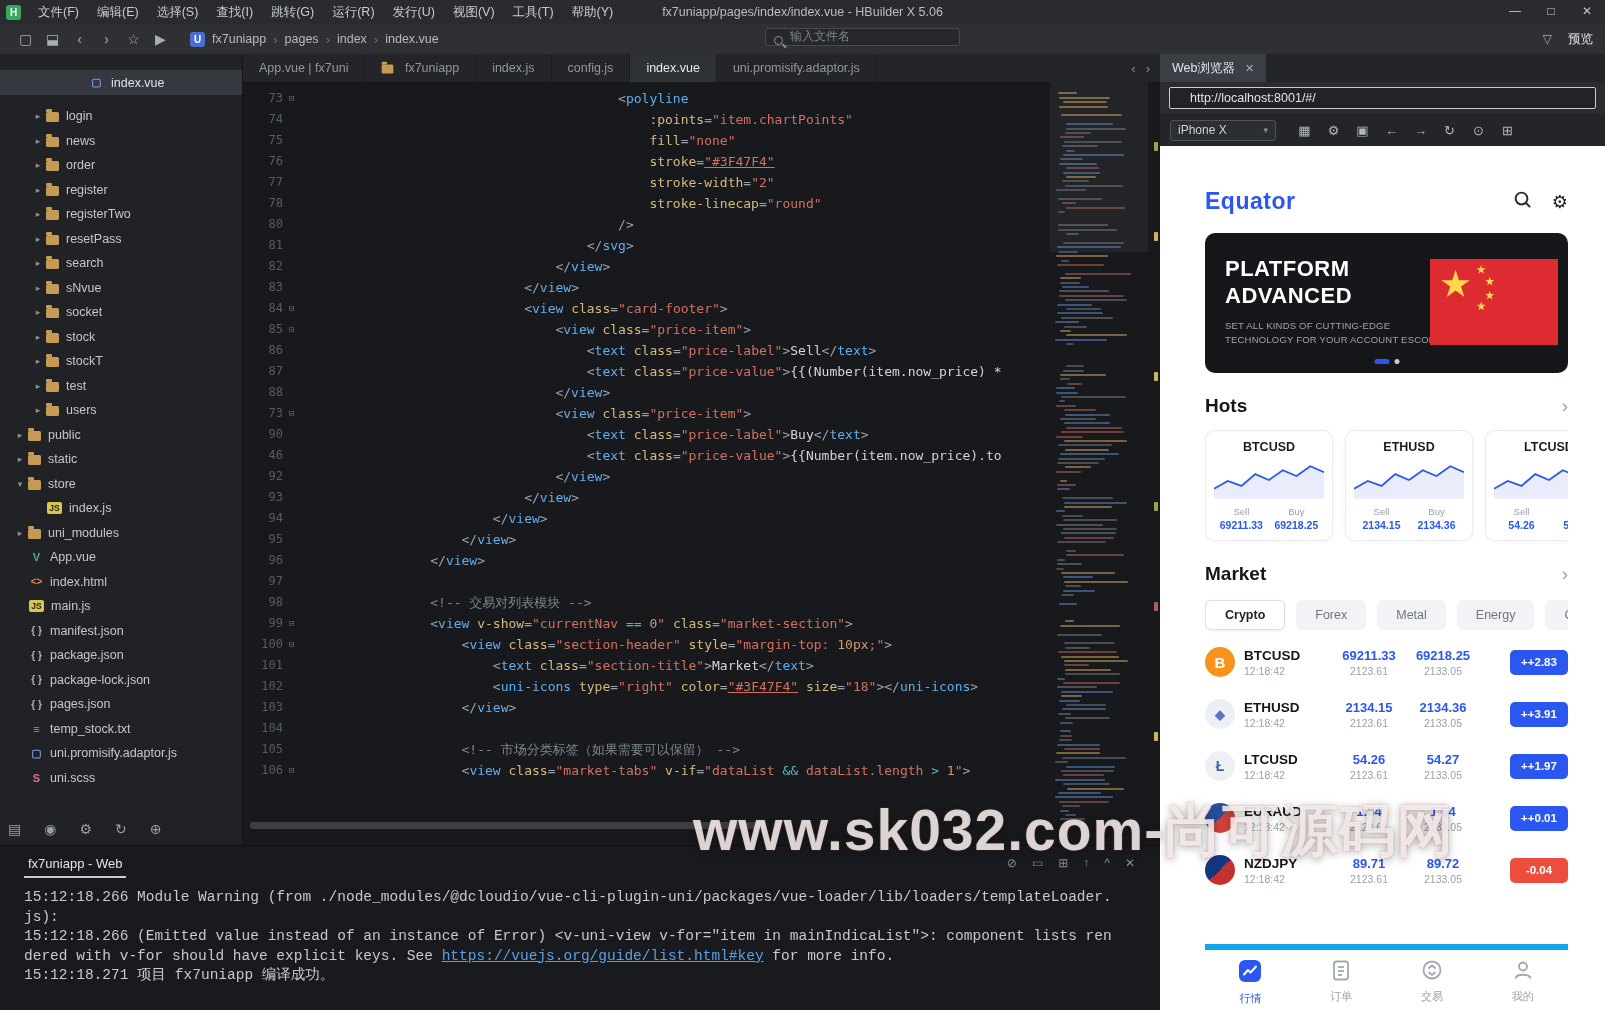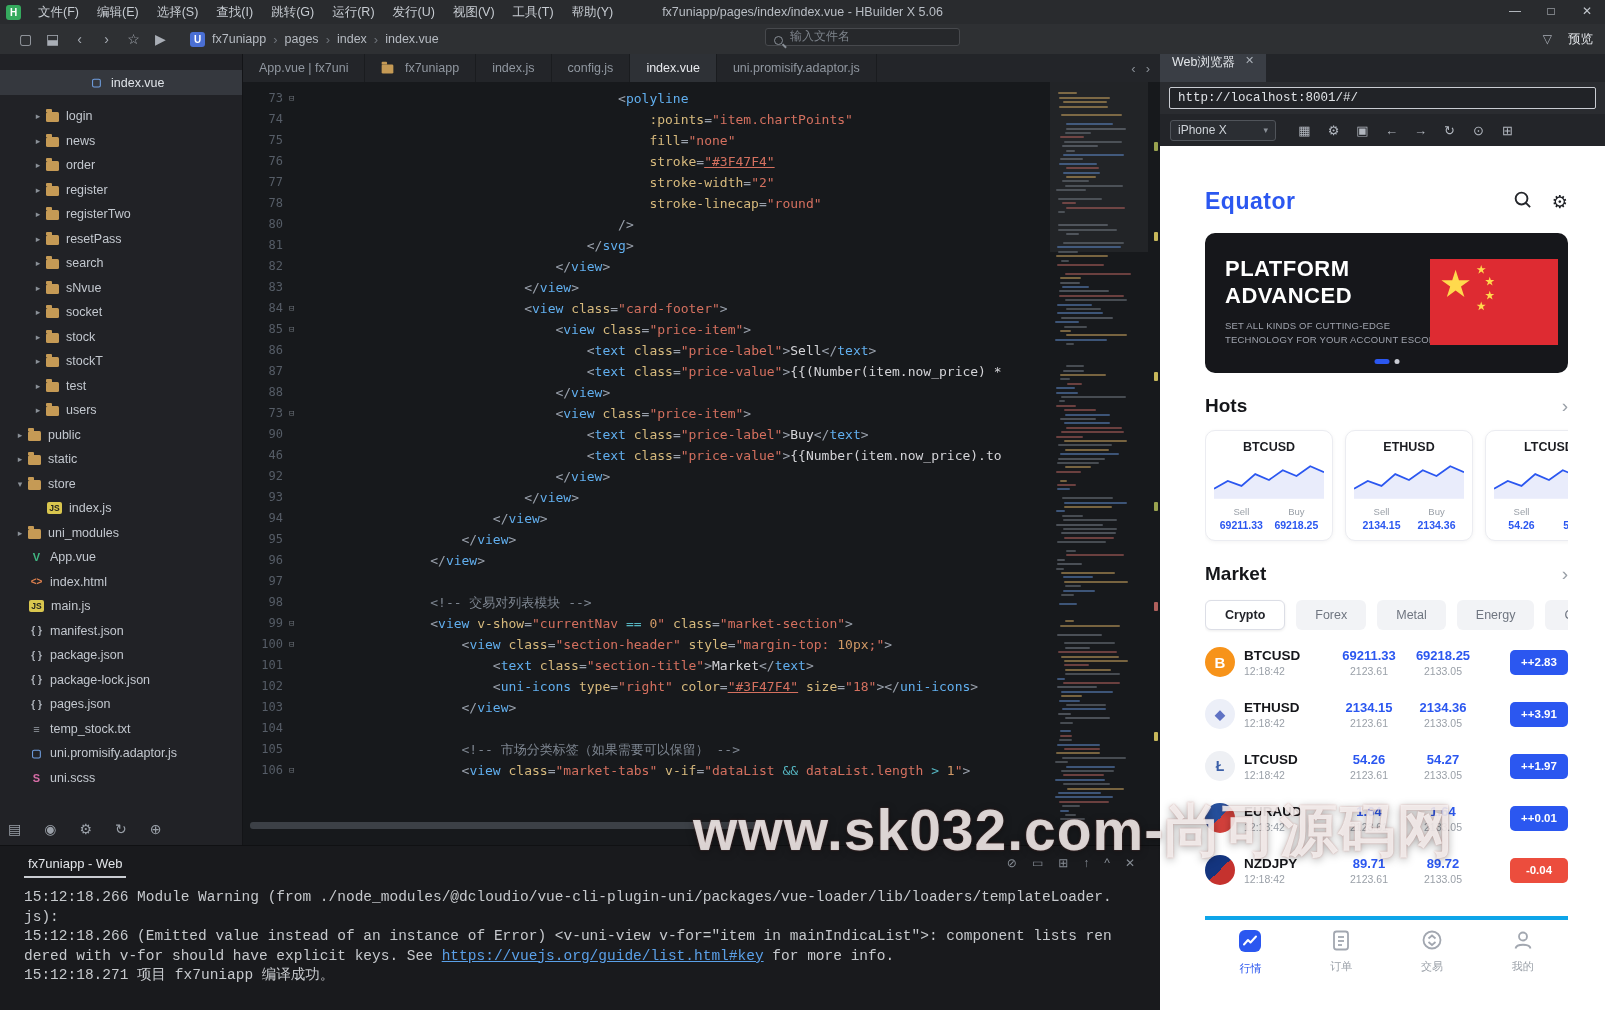--- a/index.html
+++ b/index.html
@@ -67,24 +67,24 @@
 
   
   #minimap{position:absolute;left:1050px;top:82px;width:110px;height:763px;background:#17191c;overflow:hidden}
   .mm-bar{position:absolute;height:2px;border-radius:1px}
   .mm-view{position:absolute;left:0;top:0;width:98px;height:170px;background:rgba(255,255,255,.05)}
   .mm-mark{position:absolute;width:4px;height:9px;right:2px;border-radius:1px}
 
   
   #rightpanel{position:absolute;left:1160px;top:54px;width:445px;height:956px;background:#232529}
   #rp-tabs{height:28px;display:flex;align-items:stretch;background:#232529}
-  .rp-tab{background:#3a3e45;color:#e3e6ea;padding:0 12px;display:flex;align-items:flex-start;gap:10px;font-size:12.5px}
+  .rp-tab{background:#3a3e45;color:#e3e6ea;padding:0 12px;display:flex;align-items:center;gap:10px;font-size:12.5px}
   .rp-close{color:#aab0b8;font-size:11px}
   #rp-url{height:32px;background:#2a2c30;display:flex;align-items:center;padding:0 9px}
-  #url-field{flex:1;height:22px;background:#212327;border:1px solid #c9ccd2;border-radius:2px;color:#dfe2e6;font-size:12.5px;padding:0 8px;font-family:Liberation Mono, monospace;outline:none}
+  #url-field{flex:1;height:22px;background:#212327;border:1px solid #c9ccd2;border-radius:2px;color:#dfe2e6;font-size:12.5px;padding:0 20px;font-family:Liberation Sans, sans-serif;outline:none}
   #rp-dev{height:32px;background:#232529;display:flex;align-items:center;padding:0 10px;gap:0}
   .dev-select{width:106px;height:21px;border:1px solid #50545a;border-radius:3px;color:#cdd2d8;font-size:12px;display:flex;align-items:center;justify-content:space-between;padding:0 7px;background:#2b2e33;margin-right:14px}
   .dev-ic{color:#b2b7bf;font-size:13px;width:29px;text-align:center}
 
   
   #rp-phone{position:absolute;top:92px;bottom:0;left:0;right:0;background:#fff}
   #phone{position:absolute;left:45px;right:37px;top:0;bottom:0;overflow:hidden}
   .app-header{margin-top:42px;display:flex;align-items:center;justify-content:space-between}
   .app-title{font-size:23px;font-weight:800;color:#2b57f0;letter-spacing:.5px}
   .app-hicons{display:flex;align-items:center;gap:20px}
@@ -118,21 +118,21 @@
   .ci-euraud{background:linear-gradient(135deg,#27519f 50%,#d4413c 50%)}
   .ci-nzdjpy{background:linear-gradient(135deg,#14357f 50%,#c5322e 50%)}
   .mrow-name{width:88px}
   .mn{font-size:13.5px;font-weight:700;color:#15161a}
   .mt{font-size:10.5px;color:#9aa0a8;margin-top:2px}
   .mcol{width:74px;text-align:center}
   .mp{font-size:13px;font-weight:700;color:#2b57f0}
   .ms{font-size:10.5px;color:#9aa0a8;margin-top:2px}
   .mbadge{margin-left:auto;width:58px;height:25px;border-radius:5px;color:#fff;font-size:11.5px;font-weight:700;display:flex;align-items:center;justify-content:center}
   .mbadge.up{background:#2b57f0}.mbadge.down{background:#ec4d3d}
-  #phone-nav{position:absolute;bottom:12px;left:0;right:0;height:82px;background:#fff;border-top:4px solid #0ea5e9;display:flex}
+  #phone-nav{position:absolute;bottom:0;left:0;right:0;height:66px;background:#fff;border-top:6px solid #0ea5e9;display:flex}
   .nav-item{flex:1;display:flex;flex-direction:column;align-items:center;gap:3px;padding-top:8px}
   .nav-label{font-size:11px;color:#9aa0a8}
   .nav-item.active .nav-label{color:#2b57f0}
 
   
   #console{position:absolute;left:0;top:845px;width:1160px;height:165px;background:#191a1d;border-top:1px solid #101113;color:#c6c9cd}
   .console-tab{position:absolute;left:24px;top:6px;padding:4px 4px 5px;border-bottom:2px solid #c9ccd2;font-size:13px;color:#e2e5e9}
   #console-icons{position:absolute;right:25px;top:10px;display:flex;gap:15px;color:#868c94;font-size:12px}
   #console-body{position:absolute;left:24px;top:42px;right:10px;font-family:Liberation Mono, monospace;font-size:14.5px;line-height:19.5px;white-space:pre-wrap}
   .console-link{color:#5aa0e8;text-decoration:underline}

